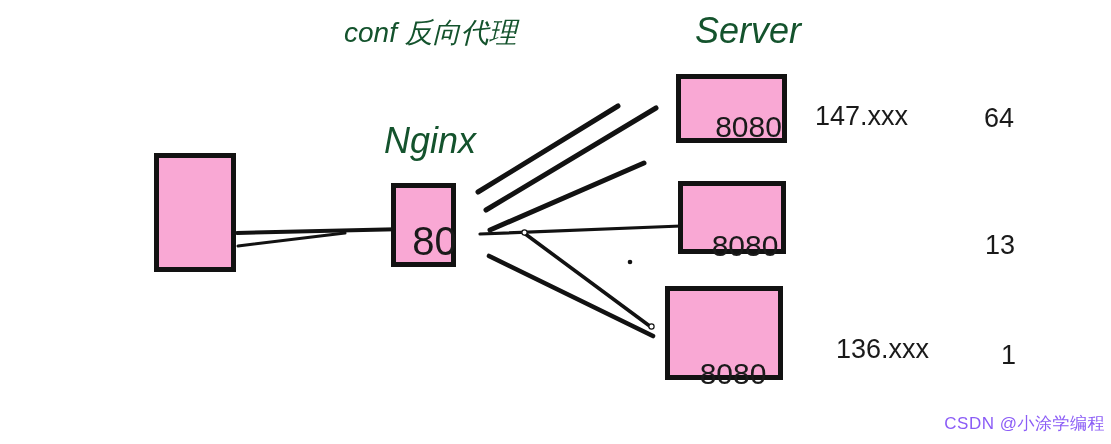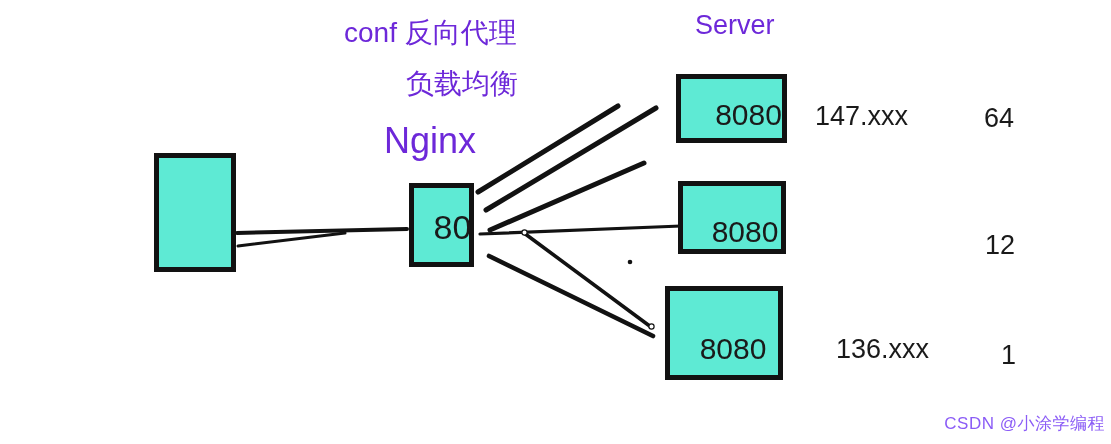--- a/index.html
+++ b/index.html
@@ -10,38 +10,38 @@
     background: #ffffff;
     font-family: "Liberation Sans", sans-serif;
     color: #1a1a1a;
     overflow: hidden;
   }
   .canvas svg.wires {
     position: absolute;
     left: 0; top: 0;
     width: 1111px; height: 444px;
   }
-  .lbl { position: absolute; white-space: nowrap; color: #6d28d9; }
+  .lbl { position: absolute; white-space: nowrap; color: #14532d; font-style: italic; }
   .lbl-conf   { left: 344px; top: 14px;  font-size: 28px; }
   .lbl-lb     { left: 406px; top: 65px;  font-size: 28px; }
   .lbl-nginx  { left: 384px; top: 120px; font-size: 36px; }
-  .lbl-server { left: 695px; top: 10px;  font-size: 27px; }
+  .lbl-server { left: 695px; top: 10px;  font-size: 36px; }
 
   .box {
     position: absolute;
     border: 5px solid #121212;
-    background: #5eead4;
+    background: #f9a8d4;
     box-sizing: border-box;
     display: flex;
-    align-items: center;
+    align-items: flex-end;
     justify-content: center;
     padding-left: 34px;
   }
   .box-client { left: 154px; top: 153px; width: 82px;  height: 119px; }
-  .box-proxy  { left: 409px; top: 183px; width: 65px;  height: 84px;  font-size: 34px; }
+  .box-proxy  { left: 391px; top: 183px; width: 65px;  height: 84px;  font-size: 40px; }
   .box-proxy span { transform: translate(-6px, 2px); }
   .box-s1     { left: 676px; top: 74px;  width: 111px; height: 69px;  font-size: 30px; }
   .box-s1 span { transform: translateY(6px); }
   .box-s2     { left: 678px; top: 181px; width: 108px; height: 73px;  font-size: 30px; }
   .box-s2 span { transform: translate(-4px, 14px); }
   .box-s3     { left: 665px; top: 286px; width: 118px; height: 94px;  font-size: 30px; }
   .box-s3 span { transform: translate(-8px, 16px); }
 
   .ip { position: absolute; font-size: 27px; white-space: nowrap; }
   .ip-1 { left: 799px; top: 101px; margin-left: 16px; }
@@ -82,40 +82,39 @@
       <line x1="489" y1="256" x2="653" y2="336" stroke-width="4.6"></line>
 
       <line x1="678" y1="347" x2="703" y2="344" stroke-width="2.4"></line>
       <circle cx="524.5" cy="232.5" r="2.6" stroke-width="1.2" fill="#ffffff"></circle>
       <circle cx="651.5" cy="326.5" r="2.6" stroke-width="1.2" fill="#ffffff"></circle>
       <circle cx="630" cy="262" r="2.3" stroke="none" fill="#121212"></circle>
     </g>
   </svg>
 
   <div class="lbl lbl-conf">conf 反向代理</div>
-  <div class="lbl lbl-lb">负载均衡</div>
   <div class="lbl lbl-nginx">Nginx</div>
   <div class="lbl lbl-server">Server</div>
 
   <div class="box box-client"></div>
 
   <div class="box box-proxy">
     <span>80</span>
   </div>
 
   <div class="box box-s1">
     <span>8080</span>
   </div>
   <div class="ip ip-1">147.xxx</div>
   <div class="wt wt-1">64</div>
 
   <div class="box box-s2">
     <span>8080</span>
   </div>
-  <div class="wt wt-2">12</div>
+  <div class="wt wt-2">13</div>
 
   <div class="box box-s3">
     <span>8080</span>
   </div>
   <div class="ip ip-3">136.xxx</div>
   <div class="wt wt-3">1</div>
 
   <div class="watermark">CSDN @小涂学编程</div>
 
 </div>

